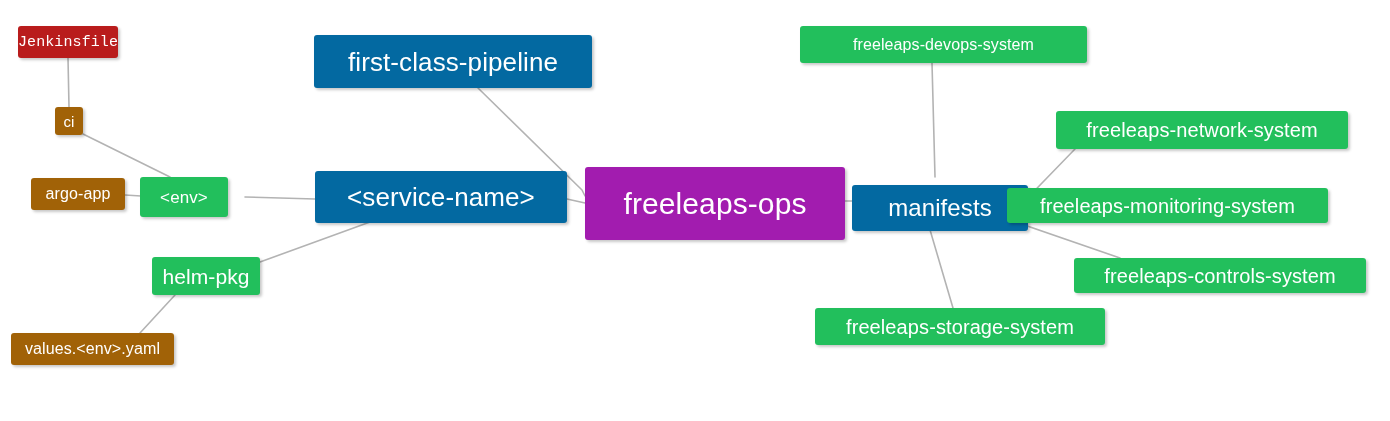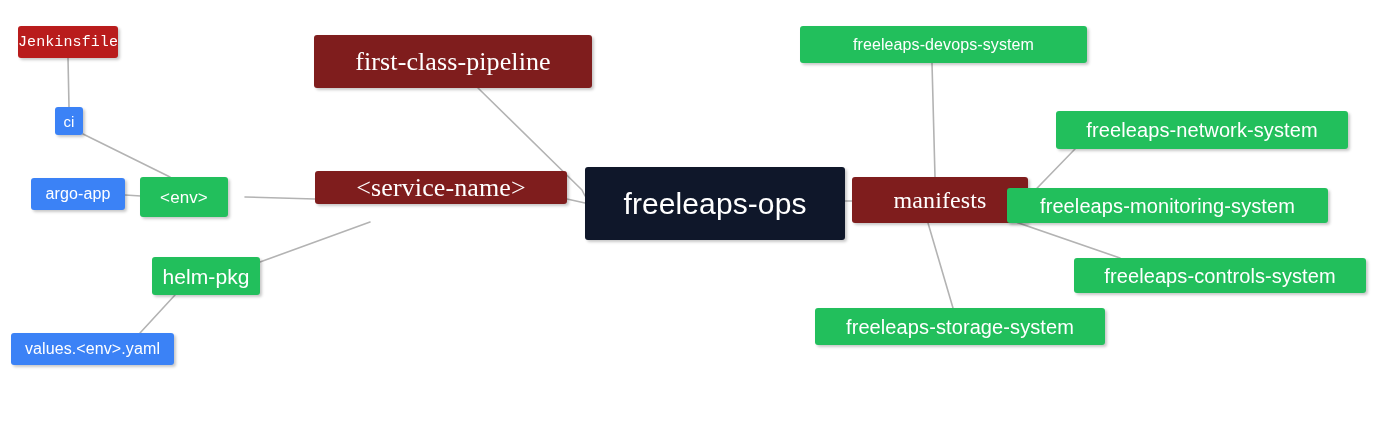--- a/index.html
+++ b/index.html
@@ -34,36 +34,35 @@
     justify-content: center;
     color: #ffffff;
     white-space: nowrap;
     border-radius: 3px;
     box-shadow: 2px 2px 3px rgba(0,0,0,0.22);
     line-height: 1;
     letter-spacing: 0.1px;
     z-index: 2;
   }
   .node-root {
-    background: #0f172a;
+    background: #a21caf;
     font-size: 30px;
   }
   .node-blue {
-    background: #7f1d1d;
-    font-family: Liberation Serif, serif;
+    background: #0369a1;
   }
   .node-green {
     background: #22bf5c;
   }
   .node-orange {
     background: #b91c1c;
     font-family: Liberation Mono, monospace;
   }
   .node-red {
-    background: #3b82f6;
+    background: #a16207;
   }
 </style>
 </head>
 <body>
 
 <div id="mindmap">
   <svg id="edge-layer" viewBox="0 0 1390 421" preserveAspectRatio="none" aria-hidden="true">
       <polyline points="585,196 582,190 478,88" fill="none" stroke="#b3b3b3" stroke-width="1.6" stroke-linecap="round" stroke-linejoin="round"></polyline>
       <polyline points="585,203 567,199" fill="none" stroke="#b3b3b3" stroke-width="1.6" stroke-linecap="round" stroke-linejoin="round"></polyline>
       <polyline points="315,199 245,197" fill="none" stroke="#b3b3b3" stroke-width="1.6" stroke-linecap="round" stroke-linejoin="round"></polyline>
@@ -79,24 +78,24 @@
       <polyline points="1010,220 1120,258" fill="none" stroke="#b3b3b3" stroke-width="1.6" stroke-linecap="round" stroke-linejoin="round"></polyline>
       <polyline points="928,223 953,308" fill="none" stroke="#b3b3b3" stroke-width="1.6" stroke-linecap="round" stroke-linejoin="round"></polyline>
     </svg>
   <div id="node-layer">
       <div class="node node-root" style="left: 585px; top: 167px; width: 260px; height: 73px; font-size: 30px;">
         <span>freeleaps-ops</span>
       </div>
       <div class="node node-blue" style="left: 314px; top: 35px; width: 278px; height: 53px; font-size: 26px;">
         <span>first-class-pipeline</span>
       </div>
-      <div class="node node-blue" style="left: 315px; top: 171px; width: 252px; height: 33px; font-size: 26px;">
+      <div class="node node-blue" style="left: 315px; top: 171px; width: 252px; height: 52px; font-size: 26px;">
         <span>&lt;service-name&gt;</span>
       </div>
-      <div class="node node-blue" style="left: 852px; top: 177px; width: 176px; height: 46px; font-size: 24px;">
+      <div class="node node-blue" style="left: 852px; top: 185px; width: 176px; height: 46px; font-size: 24px;">
         <span>manifests</span>
       </div>
       <div class="node node-green" style="left: 140px; top: 177px; width: 88px; height: 40px; font-size: 17px;">
         <span>&lt;env&gt;</span>
       </div>
       <div class="node node-green" style="left: 152px; top: 257px; width: 108px; height: 38px; font-size: 21px;">
         <span>helm-pkg</span>
       </div>
       <div class="node node-red" style="left: 55px; top: 107px; width: 28px; height: 28px; font-size: 15px;">
         <span>ci</span>

